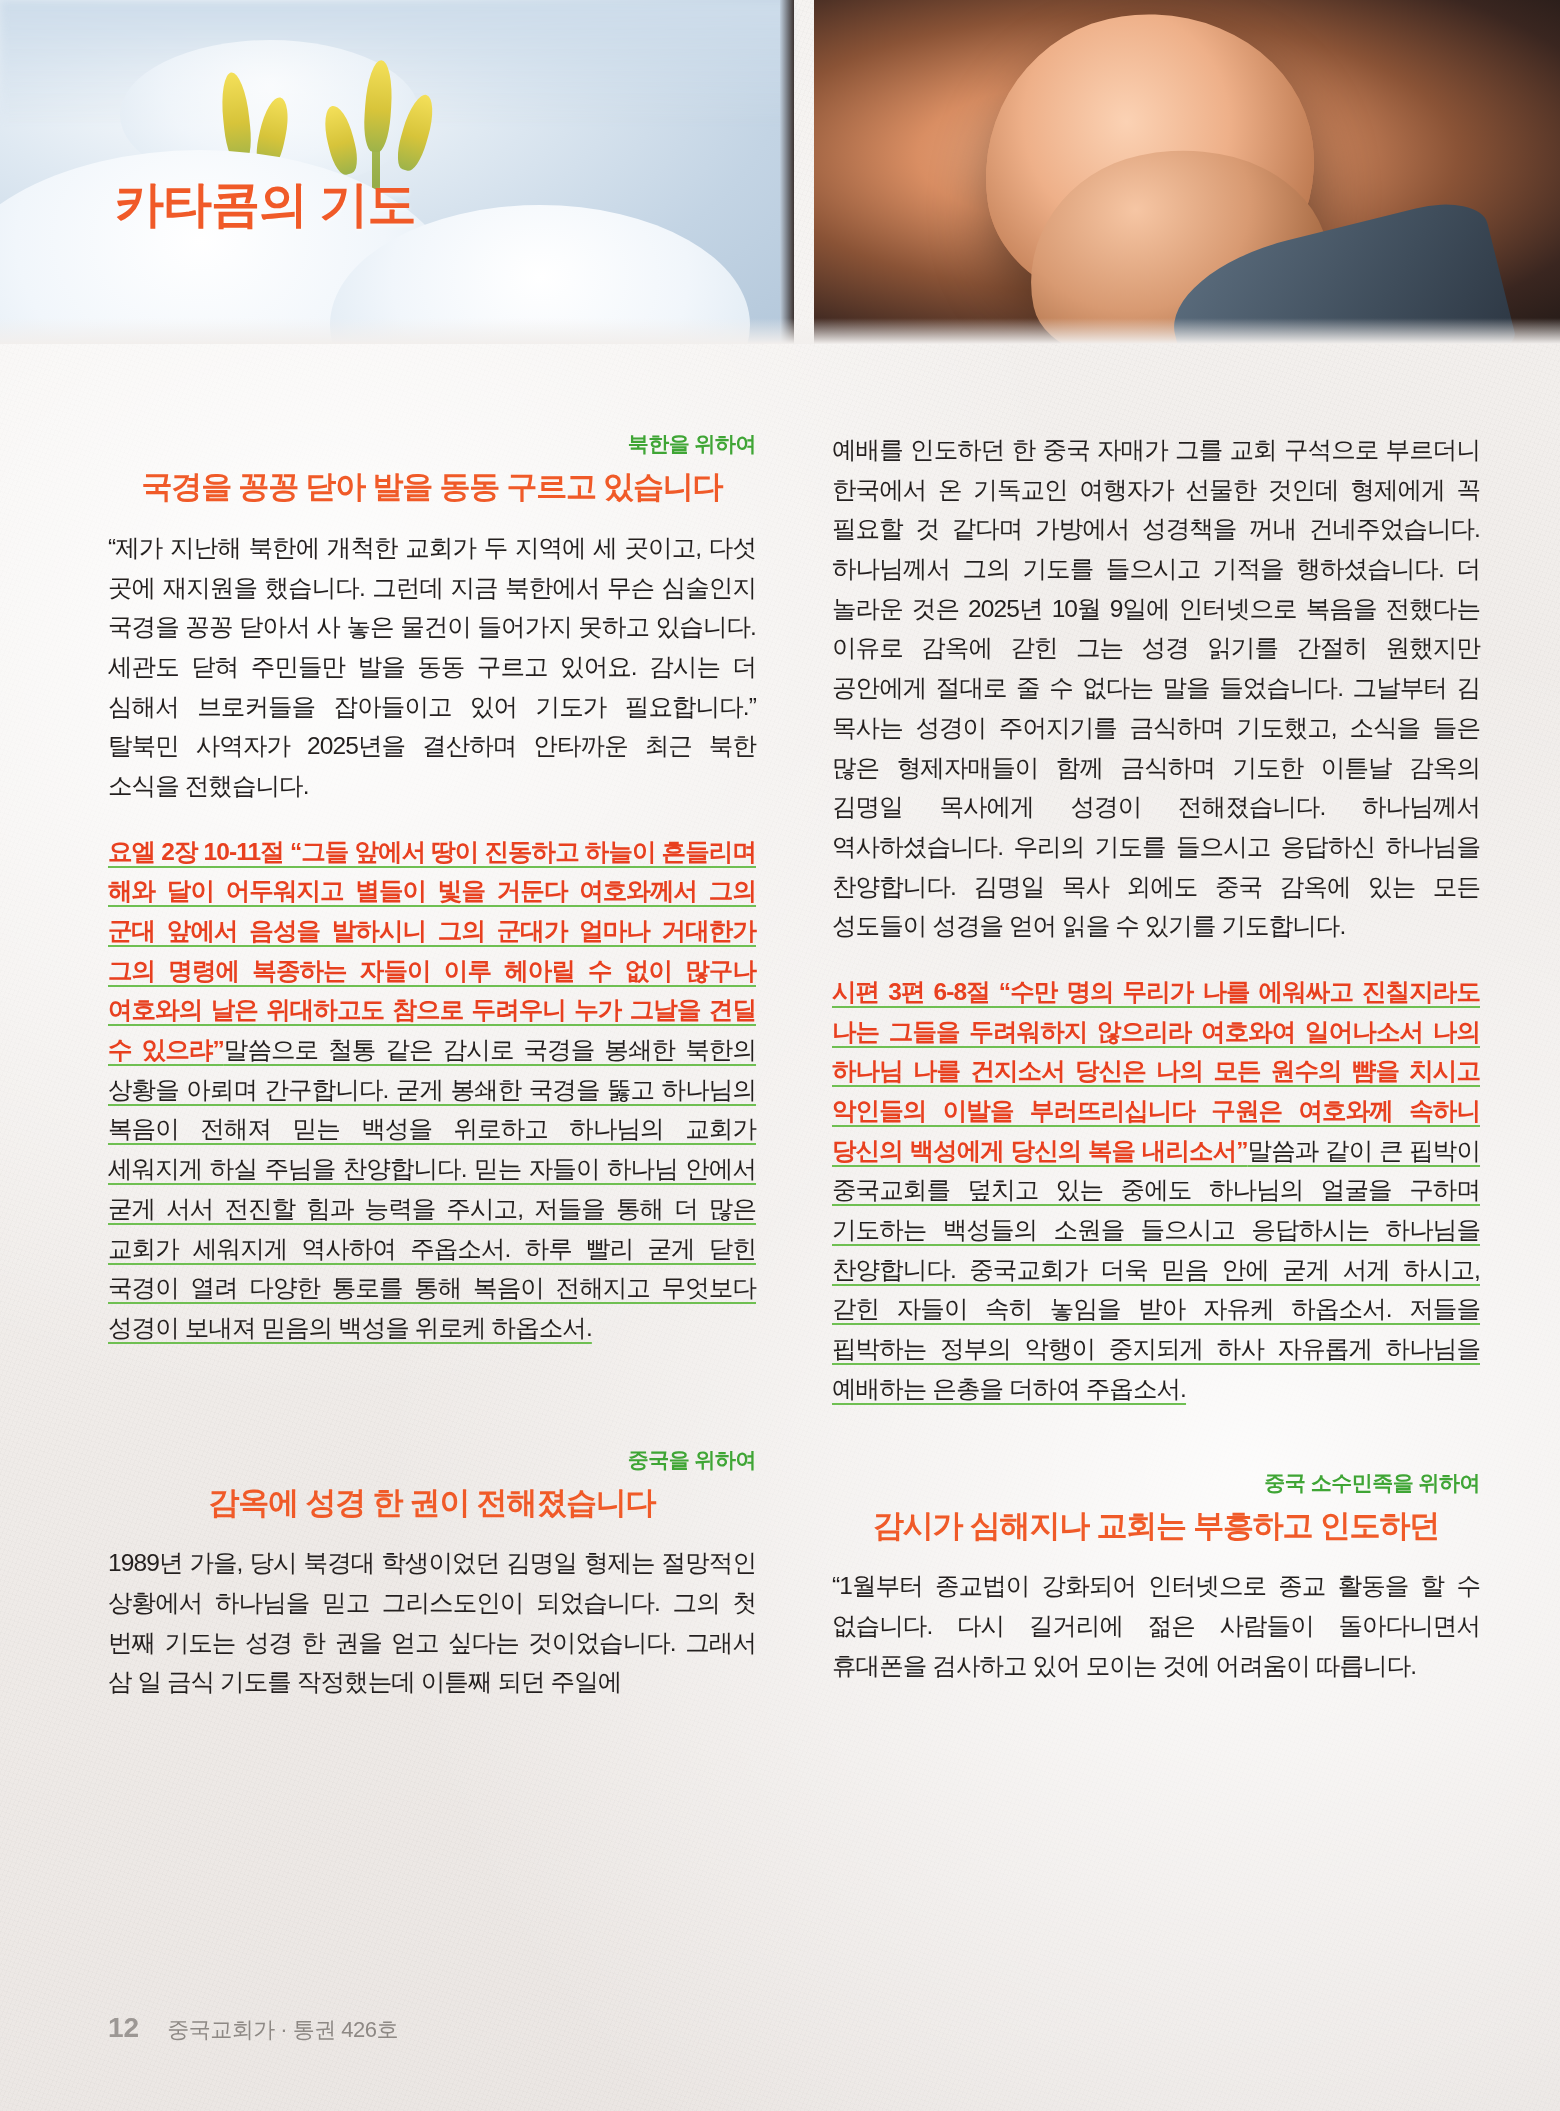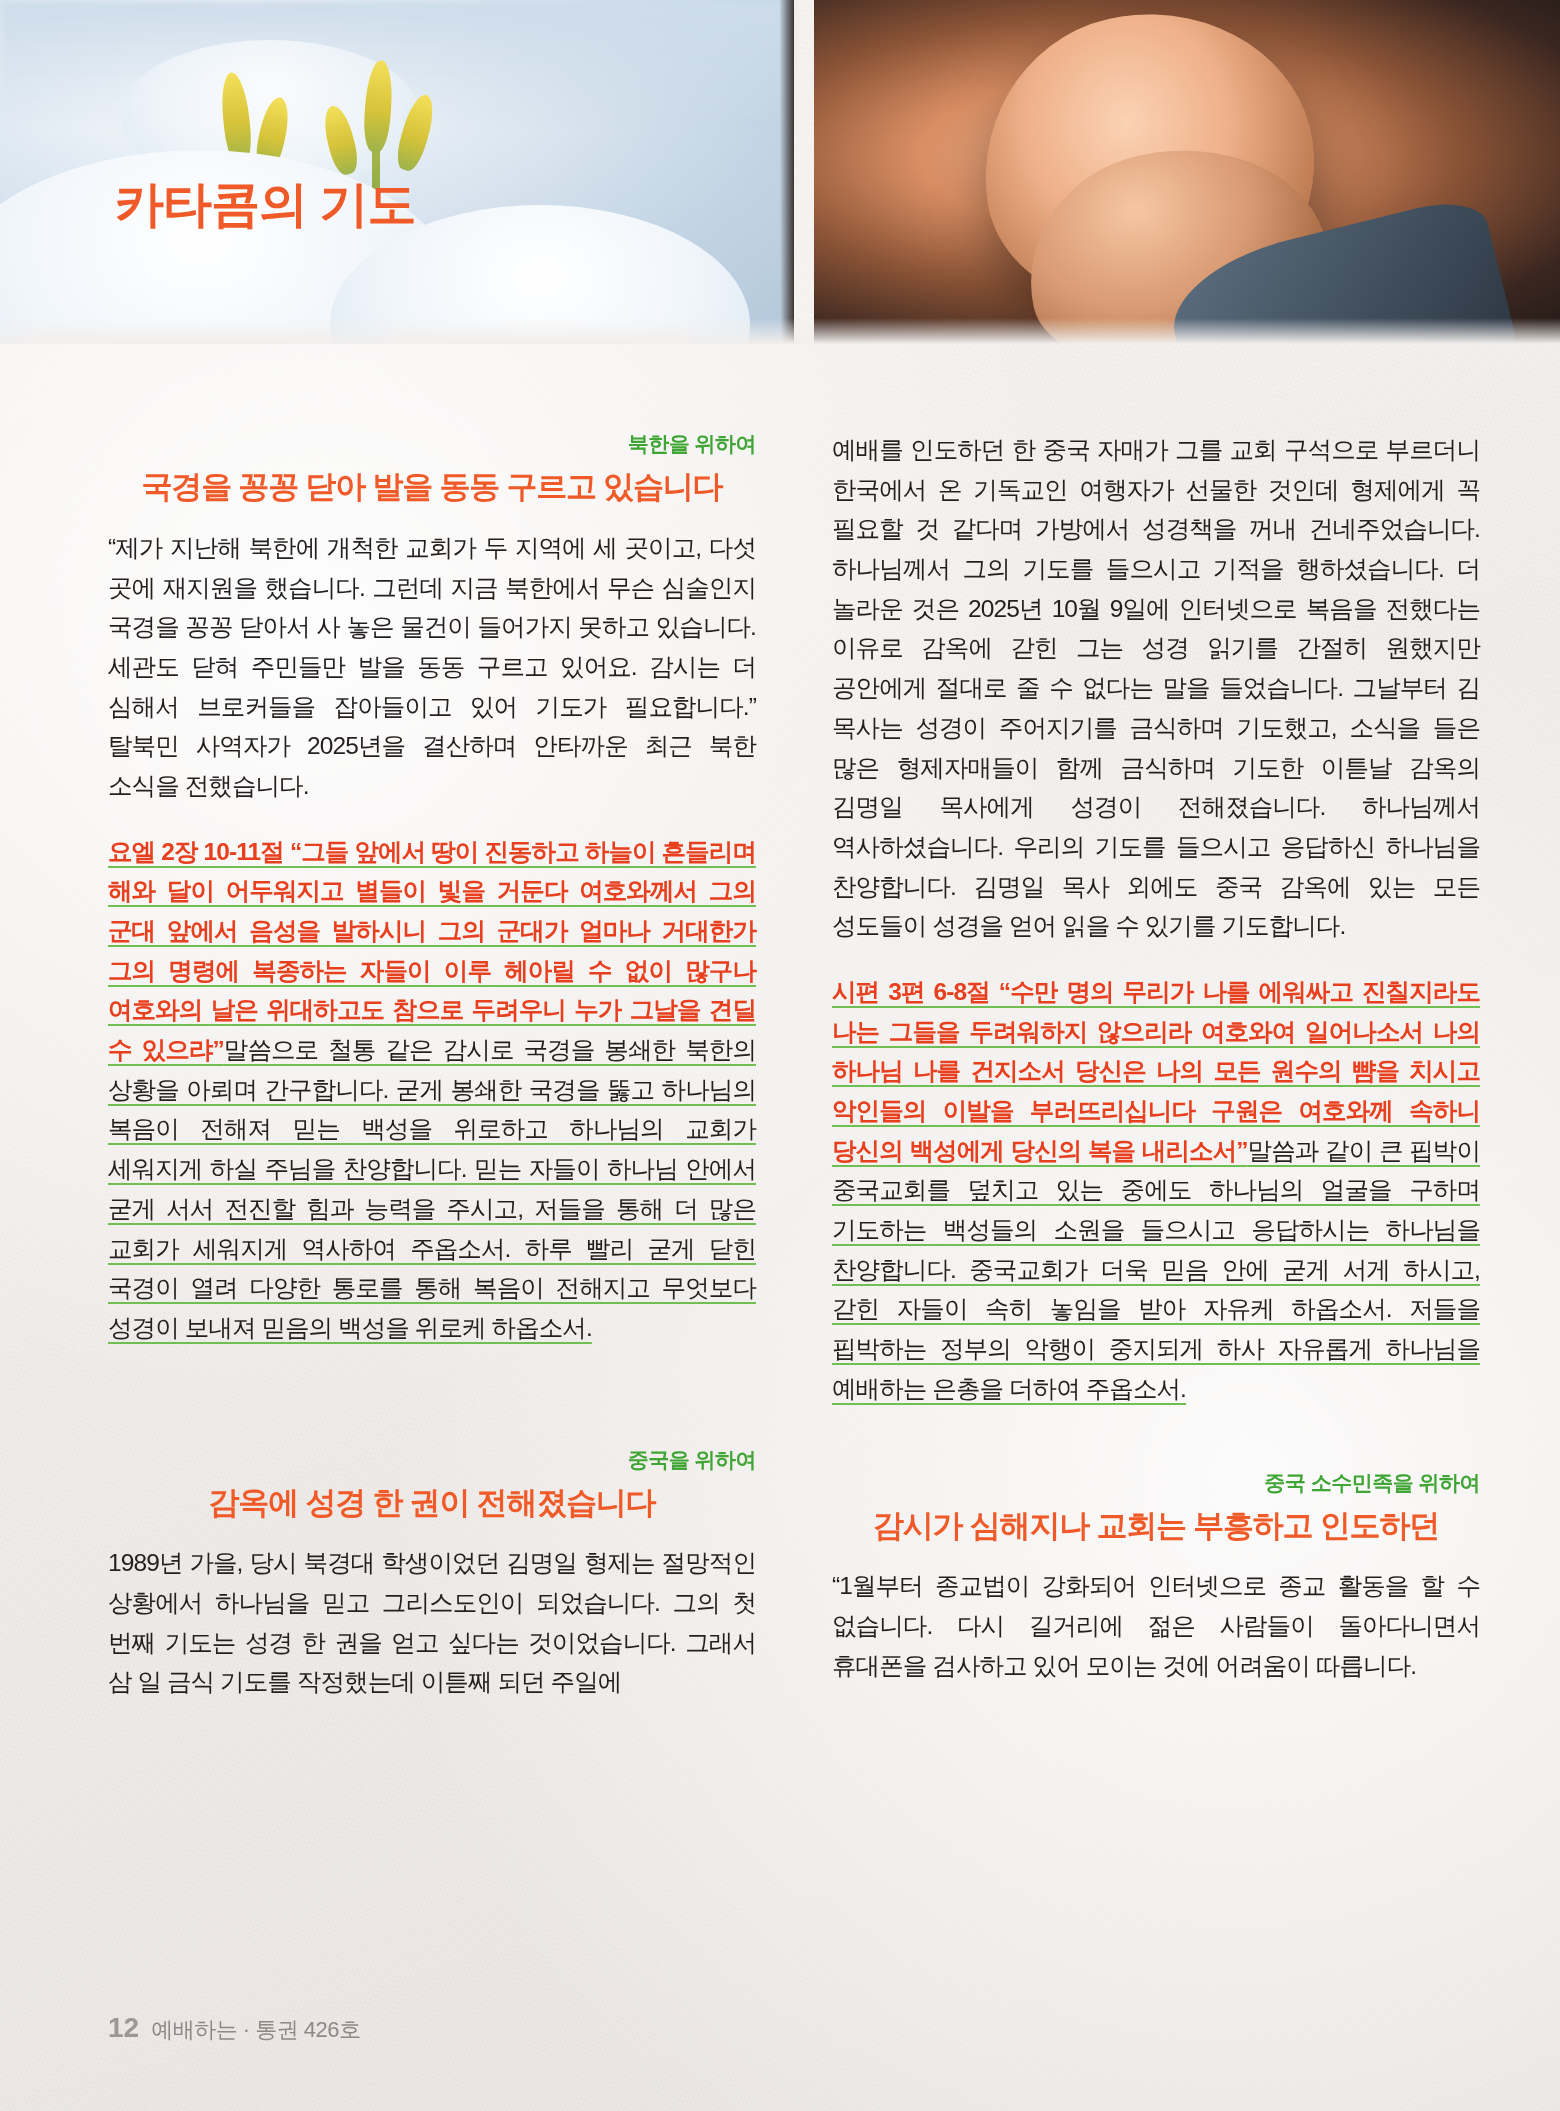--- a/index.html
+++ b/index.html
@@ -199,21 +199,21 @@
   .spacer-lg { height: 72px; }
   .spacer-md { height: 34px; }
 
   
   .footer {
     position: absolute;
     left: 108px;
     bottom: 66px;
     display: flex;
     align-items: baseline;
-    gap: 12px;
+    gap: 28px;
     color: #8d8884;
   }
   .folio {
     font-size: 28px;
     font-weight: 700;
     color: #9c9794;
   }
   .folio-text {
     font-size: 22px;
     color: #8d8884;
@@ -284,14 +284,14 @@
       <div class="headline">감시가 심해지나 교회는 부흥하고 인도하던</div>
       <p class="body">“1월부터 종교법이 강화되어 인터넷으로 종교 활동을 할 수 없습니다. 다시 길거리에 젊은 사람들이 돌아다니면서 휴대폰을 검사하고 있어 모이는 것에 어려움이 따릅니다.</p>
     </div>
 
   </div>
 
 </div>
 
 <div class="footer">
   <span class="folio">12</span>
-  <span class="folio-text">예배하는 · 통권 426호</span>
+  <span class="folio-text">중국교회가 · 통권 426호</span>
 </div>
 
 </body></html>

